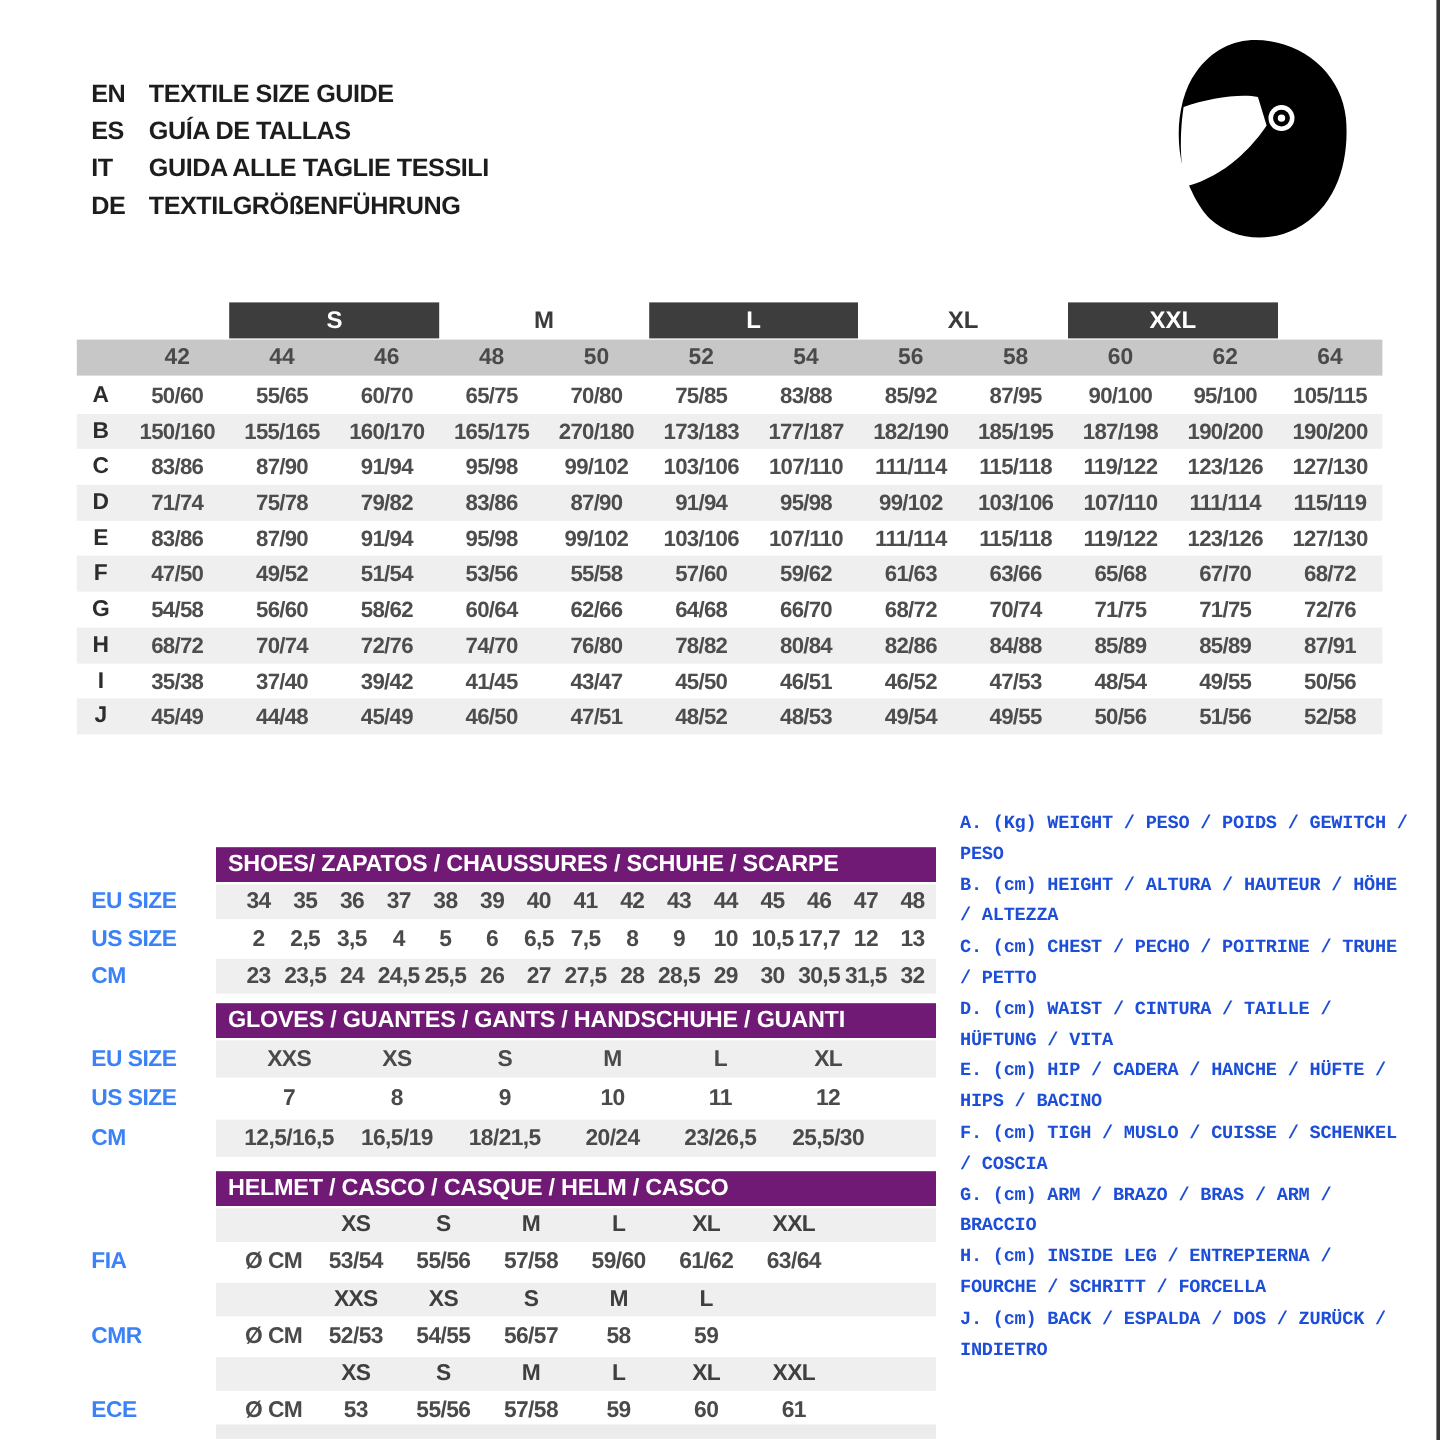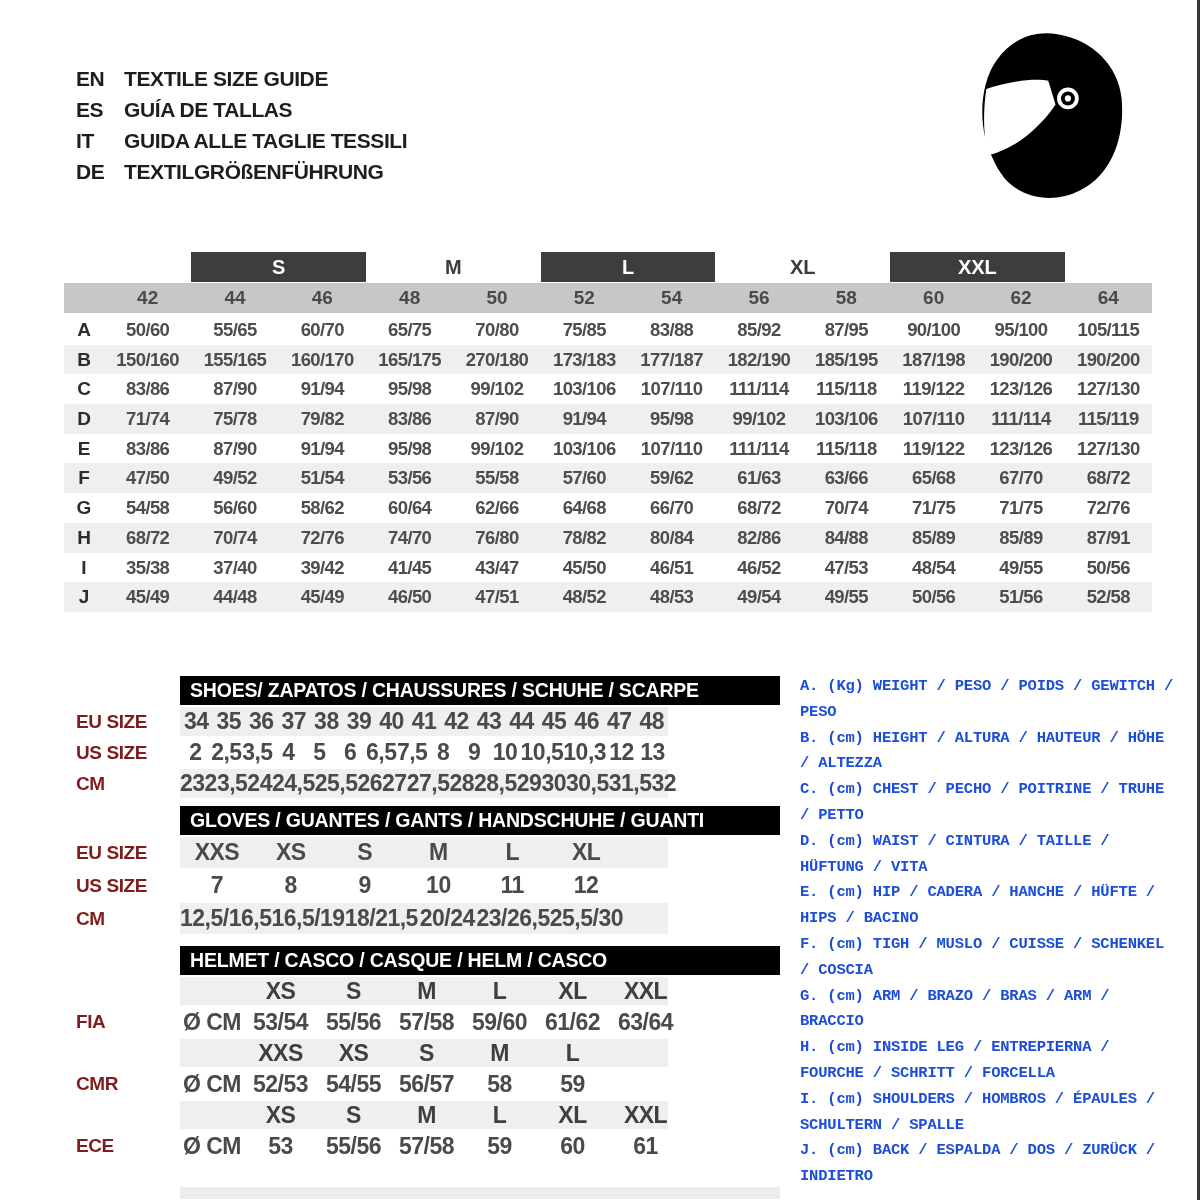--- a/index.html
+++ b/index.html
@@ -23,25 +23,25 @@
   .mt-numbers{height:30px;background:#c7c7c7;margin-bottom:2px;}
   .mt-numbers div{text-align:center;line-height:30px;font-size:19px;color:#4a4a4a;}
   .mt-row{height:29.7px;}
   .mt-row div{text-align:center;line-height:29.7px;font-size:18.5px;letter-spacing:-0.6px;color:#4d4d4d;}
   .mt-row .row-label{font-size:19px;color:#2c2c2c;letter-spacing:0;}
   .mt-row.alt{background:#efefef;}
 
   
   .sub{position:absolute;left:76px;width:704px;}
   .sub-row{display:flex;margin-bottom:2px;}
-  .sub-label{width:104px;font-size:19px;color:#7f1d1d;display:flex;align-items:center;letter-spacing:-0.4px;}
-  .bar{width:600px;box-sizing:border-box;background:#000000;color:#fff;font-size:19.5px;
-       height:29px;line-height:29px;padding-left:10px;letter-spacing:-0.2px;}
-  .cells{width:488px;box-sizing:border-box;display:grid;height:29px;align-items:center;
-         text-align:center;font-size:23px;letter-spacing:-0.5px;color:#4a4a4a;}
+  .sub-label{width:104px;font-size:19px;color:#3b82f6;display:flex;align-items:center;letter-spacing:-0.4px;}
+  .bar{width:600px;box-sizing:border-box;background:#701a75;color:#fff;font-size:19.5px;
+       height:29px;line-height:29px;padding-left:10px;letter-spacing:-0.2px;margin-top:30px;}
+  .cells{width:600px;box-sizing:border-box;display:grid;height:29px;align-items:center;
+         text-align:center;font-size:19px;letter-spacing:-0.5px;color:#4a4a4a;padding-left:16px;}
   .striped{background:#efefef;}
   .cols15{grid-template-columns:repeat(15,1fr);}
   .cols6{grid-template-columns:repeat(6,1fr);padding-right:45px;}
   .helmet-cells{grid-template-columns:64px repeat(6,73px);}
   .h31{height:31px;}
   .h28{height:28px;color:#3f3f3f;}
   .h30{height:30px;}
 
   
   .legend{position:absolute;left:800px;top:674px;width:378px;font-size:15.5px;
@@ -297,21 +297,21 @@
           <div>3,5</div>
           <div>4</div>
           <div>5</div>
           <div>6</div>
           <div>6,5</div>
           <div>7,5</div>
           <div>8</div>
           <div>9</div>
           <div>10</div>
           <div>10,5</div>
-          <div>10,3</div>
+          <div>17,7</div>
           <div>12</div>
           <div>13</div>
         </div>
     </div>
     <div class="sub-row">
       <div class="sub-label">CM</div>
       <div class="cells cols15 striped" id="shoes-cm">
           <div>23</div>
           <div>23,5</div>
           <div>24</div>
@@ -454,19 +454,18 @@
 
   <div class="legend" id="legend">
       <div>A. (Kg) WEIGHT / PESO / POIDS / GEWITCH / PESO</div>
       <div>B. (cm) HEIGHT / ALTURA / HAUTEUR / HÖHE / ALTEZZA</div>
       <div>C. (cm) CHEST / PECHO / POITRINE / TRUHE / PETTO</div>
       <div>D. (cm) WAIST / CINTURA / TAILLE / HÜFTUNG / VITA</div>
       <div>E. (cm) HIP / CADERA / HANCHE / HÜFTE / HIPS /  BACINO</div>
       <div>F. (cm) TIGH / MUSLO / CUISSE / SCHENKEL / COSCIA</div>
       <div>G. (cm) ARM  / BRAZO / BRAS / ARM / BRACCIO</div>
       <div>H. (cm) INSIDE LEG / ENTREPIERNA / FOURCHE / SCHRITT / FORCELLA</div>
-      <div>I.  (cm) SHOULDERS / HOMBROS / ÉPAULES / SCHULTERN / SPALLE</div>
       <div>J. (cm) BACK / ESPALDA / DOS / ZURÜCK / INDIETRO</div>
     </div>
 
   <div class="right-edge"></div>
   <div class="bottom-strip"></div>
 </div>
 
 </body></html>

